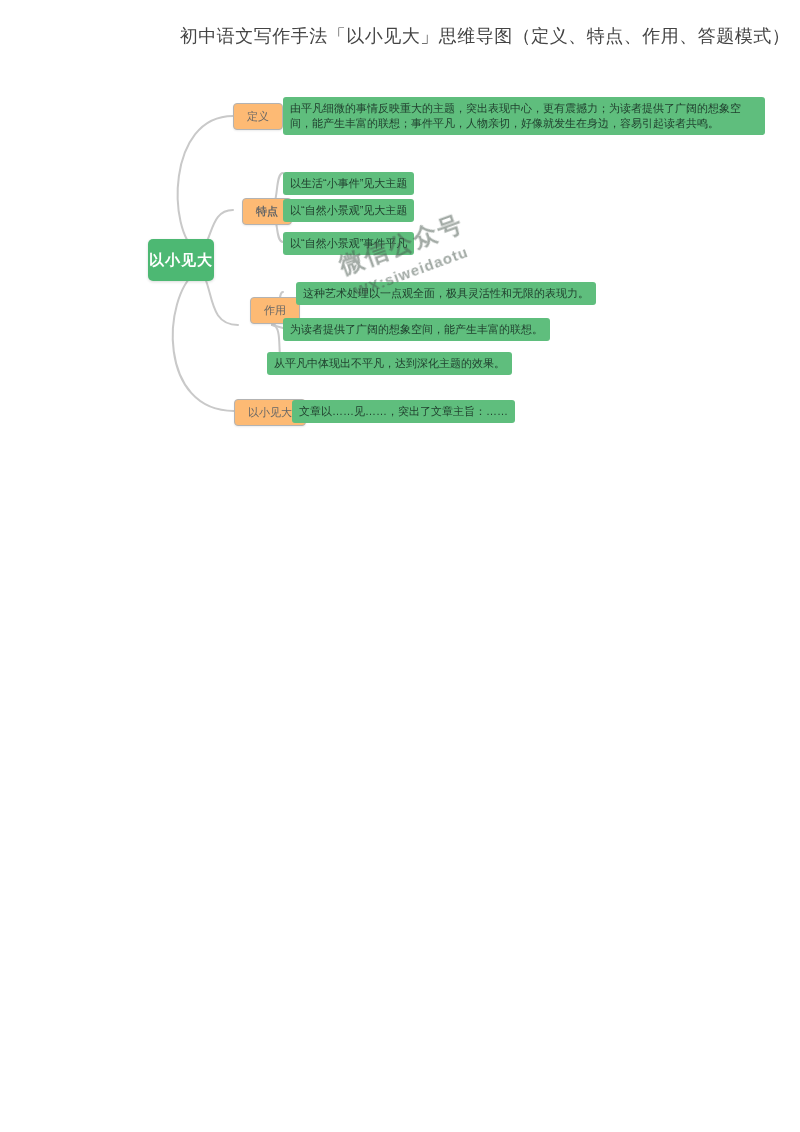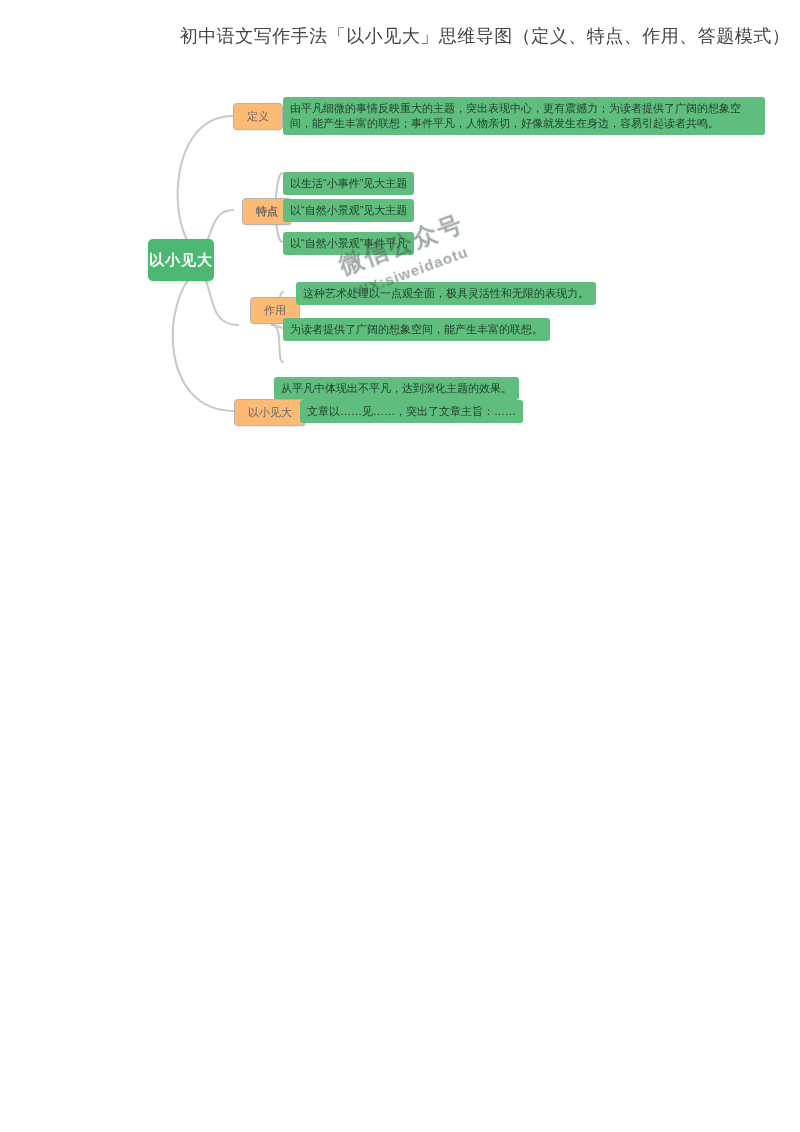--- a/index.html
+++ b/index.html
@@ -114,23 +114,23 @@
   <div class="node leaf-node wide" style="left:283px;top:97px;">由平凡细微的事情反映重大的主题，突出表现中心，更有震撼力；为读者提供了广阔的想象空间，能产生丰富的联想；事件平凡，人物亲切，好像就发生在身边，容易引起读者共鸣。</div>
 
   <div class="node branch-node" style="left:242px;top:198px;font-weight:bold;">特点</div>
   <div class="node leaf-node" style="left:283px;top:172px;">以生活“小事件”见大主题</div>
   <div class="node leaf-node" style="left:283px;top:199px;">以“自然小景观”见大主题</div>
   <div class="node leaf-node" style="left:283px;top:232px;">以“自然小景观”事件平凡</div>
 
   <div class="node branch-node" style="left:238px;top:297px;margin-left:12px;">作用</div>
   <div class="node leaf-node" style="left:283px;top:282px;margin-left:13px;">这种艺术处理以一点观全面，极具灵活性和无限的表现力。</div>
   <div class="node leaf-node" style="left:283px;top:318px;text-align:center;">为读者提供了广阔的想象空间，能产生丰富的联想。</div>
-  <div class="node leaf-node" style="left:274px;top:352px;margin-top:25px;">从平凡中体现出不平凡，达到深化主题的效果。</div>
+  <div class="node leaf-node" style="left:267px;top:352px;">从平凡中体现出不平凡，达到深化主题的效果。</div>
 
   <div class="node branch-node" style="left:234px;top:399px;">以小见大</div>
-  <div class="node leaf-node" style="left:300px;top:400px;">文章以……见……，突出了文章主旨：……</div>
+  <div class="node leaf-node" style="left:292px;top:400px;">文章以……见……，突出了文章主旨：……</div>
 
   <div class="watermark">
     <div class="wm1">微信公众号</div>
     <div class="wm2">WX:siweidaotu</div>
   </div>
 
 </div>
 
 </body></html>

